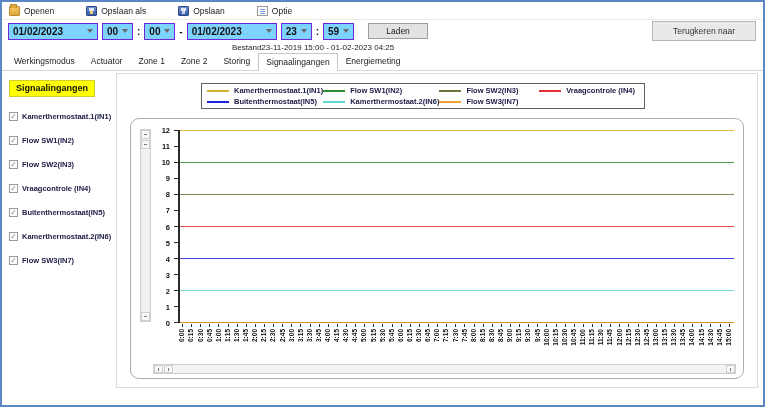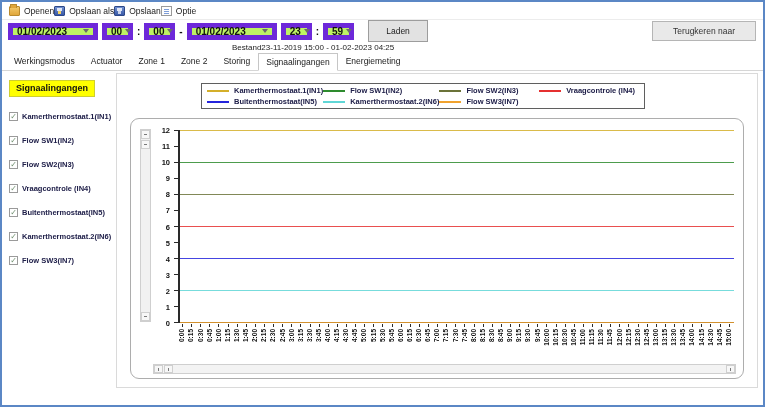--- a/index.html
+++ b/index.html
@@ -7,39 +7,39 @@
   .window {
     position:relative; width:765px; height:407px; background:#fff;
     border:2px solid #5b87c5; overflow:hidden;
   }
   
   .titlebar { height:12px; display:flex; align-items:center; justify-content:space-between; padding:0 6px; }
   .title-text { font-size:8px; color:#9a9a9a; }
   .win-controls { display:flex; gap:16px; }
   .win-controls span { font-size:8px; color:#8f8f8f; line-height:10px; cursor:default; }
   
-  .toolbar { height:18px; display:flex; align-items:center; gap:0; padding:0 7px; border-bottom:1px solid #ececec; }
+  .toolbar { height:18px; display:flex; align-items:center; gap:32px; padding:0 7px; border-bottom:1px solid #ececec; }
   .tool-btn { display:flex; align-items:center; gap:4px; background:none; border:none; font-size:8.5px; color:#222; font-family:"Liberation Sans",sans-serif; cursor:default; }
   .ticon { width:11px; height:10px; display:inline-block; position:relative; }
   .ic-folder { background:linear-gradient(#f3c96a,#e0a63a); border:1px solid #b98a2e; border-radius:1px; }
   .ic-folder:before { content:""; position:absolute; top:-3px; left:0; width:5px; height:3px; background:#e0a63a; border:1px solid #b98a2e; border-bottom:none; border-radius:1px 1px 0 0; }
   .ic-floppy { background:linear-gradient(#6f8fd0,#3a5aa8); border:1px solid #2d4887; border-radius:1px; }
   .ic-floppy:before { content:""; position:absolute; top:1px; left:2px; right:2px; height:3px; background:#dfe6f5; }
   .ic-floppy:after { content:""; position:absolute; bottom:1px; left:3px; right:3px; height:3px; background:#c8d2ea; }
   .ic-floppy.plus:after { background:#f2d264; }
   .ic-page { background:#fdfdfd; border:1px solid #9a9a9a; }
   .ic-page:before { content:""; position:absolute; top:2px; left:2px; right:2px; height:1px; background:#7c9cd8; box-shadow:0 2px 0 #7c9cd8, 0 4px 0 #7c9cd8; }
   
   .filter-row { height:22px; display:flex; align-items:center; gap:4px; padding:0 6px; position:relative; }
-  .combo { height:17px; border:5px solid #6d28d9; background:#bef264; display:flex; align-items:center; justify-content:space-between; padding:0 4px; font-size:10px; font-weight:bold; color:#111; cursor:default; }
+  .combo { height:17px; border:1px solid #6d28d9; background:#7dd3fc; display:flex; align-items:center; justify-content:space-between; padding:0 4px; font-size:10px; font-weight:bold; color:#111; cursor:default; }
   .combo.date { width:90px; }
   .combo.small { width:31px; }
   .combo-arrow { width:0; height:0; border-left:3px solid transparent; border-right:3px solid transparent; border-top:4px solid #6a6a6a; margin-left:3px; }
   .sep { font-size:10px; font-weight:bold; color:#111; }
-  .laden-btn { height:22px; width:60px; margin-left:10px; background:#e2e2e2; border:1px solid #9d9d9d; font-size:8.5px; color:#222; font-family:"Liberation Sans",sans-serif; cursor:default; }
+  .laden-btn { height:16px; width:60px; margin-left:10px; background:#e2e2e2; border:1px solid #9d9d9d; font-size:8.5px; color:#222; font-family:"Liberation Sans",sans-serif; cursor:default; }
   .return-btn { position:absolute; right:7px; top:1px; height:20px; padding:0 20px; background:#e9e9e9; border:1px solid #b5b5b5; font-size:8.5px; color:#333; font-family:"Liberation Sans",sans-serif; cursor:default; }
   
   .bestand-row { height:11px; font-size:8px; color:#222; display:flex; padding-left:230px; align-items:center; }
   
   .tabs { display:flex; align-items:flex-end; height:18px; padding-left:4px; border-bottom:1px solid #d6d6d6; }
   .tab { font-size:8.5px; color:#222; padding:3px 7px 3px; border:1px solid transparent; cursor:default; white-space:nowrap; }
   .tab.selected { background:#fff; border:1px solid #c6c6c6; border-bottom:1px solid #fff; margin-bottom:-1px; }
   
   .content { display:flex; height:322px; background:#fff; }
   .sidebar { width:114px; padding:6px 0 0 7px; }

